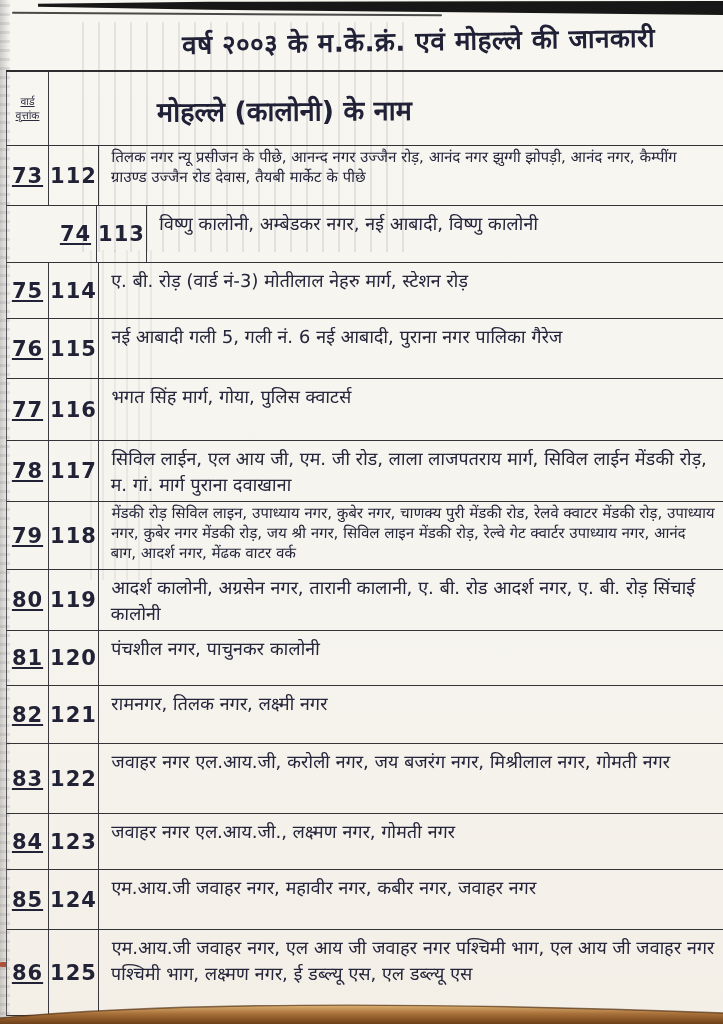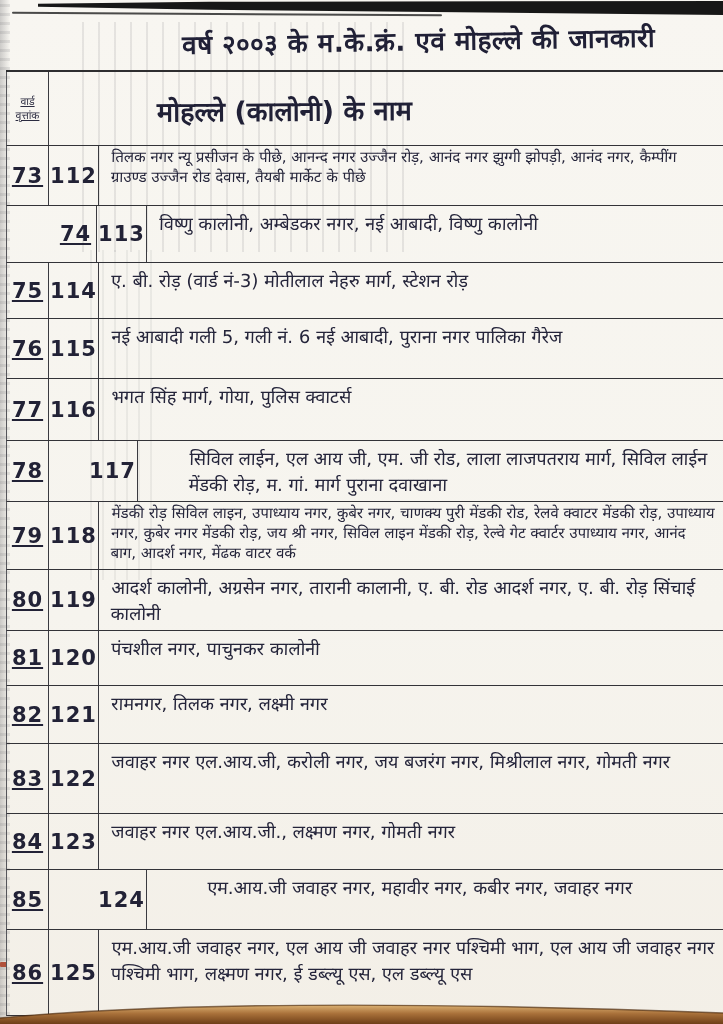--- a/index.html
+++ b/index.html
@@ -116,21 +116,21 @@
         <div class="row" style="min-height: 60px;">
     <div class="cell c1 num">76</div>
     <div class="cell c2 num">115</div>
     <div class="cell c3 names">नई आबादी गली 5, गली नं. 6 नई आबादी, पुराना नगर पालिका गैरेज</div>
   </div>
         <div class="row" style="min-height: 62px;">
     <div class="cell c1 num">77</div>
     <div class="cell c2 num">116</div>
     <div class="cell c3 names">भगत सिंह मार्ग, गोया, पुलिस क्वाटर्स</div>
   </div>
-        <div class="row" style="min-height: 57px; gap: 39px;">
+        <div class="row" style="min-height: 57px;">
     <div class="cell c1 num">78</div>
     <div class="cell c2 num">117</div>
     <div class="cell c3 names">सिविल लाईन, एल आय जी, एम. जी रोड, लाला लाजपतराय मार्ग, सिविल लाईन मेंडकी रोड़, म. गां. मार्ग पुराना दवाखाना</div>
   </div>
         <div class="row" style="min-height: 68px;">
     <div class="cell c1 num">79</div>
     <div class="cell c2 num">118</div>
     <div class="cell c3 names dense">मेंडकी रोड़ सिविल लाइन, उपाध्याय नगर, कुबेर नगर, चाणक्य पुरी मेंडकी रोड, रेलवे क्वाटर मेंडकी रोड़, उपाध्याय नगर, कुबेर नगर मेंडकी रोड़, जय श्री नगर, सिविल लाइन मेंडकी रोड़, रेल्वे गेट क्वार्टर उपाध्याय नगर, आनंद बाग, आदर्श नगर, मेंढक वाटर वर्क</div>
   </div>
         <div class="row" style="min-height: 52px;">
@@ -151,21 +151,21 @@
         <div class="row" style="min-height: 70px;">
     <div class="cell c1 num">83</div>
     <div class="cell c2 num">122</div>
     <div class="cell c3 names">जवाहर नगर एल.आय.जी, करोली नगर, जय बजरंग नगर, मिश्रीलाल नगर, गोमती नगर</div>
   </div>
         <div class="row" style="min-height: 56px;">
     <div class="cell c1 num">84</div>
     <div class="cell c2 num">123</div>
     <div class="cell c3 names">जवाहर नगर एल.आय.जी., लक्ष्मण नगर, गोमती नगर</div>
   </div>
-        <div class="row" style="min-height: 60px; gap: 48px;">
+        <div class="row" style="min-height: 60px;">
     <div class="cell c1 num">85</div>
     <div class="cell c2 num">124</div>
     <div class="cell c3 names">एम.आय.जी जवाहर नगर, महावीर नगर, कबीर नगर, जवाहर नगर</div>
   </div>
         <div class="row" style="min-height: 86px;">
     <div class="cell c1 num">86</div>
     <div class="cell c2 num">125</div>
     <div class="cell c3 names">एम.आय.जी जवाहर नगर, एल आय जी जवाहर नगर पश्चिमी भाग, एल आय जी जवाहर नगर पश्चिमी भाग, लक्ष्मण नगर, ई डब्ल्यू एस, एल डब्ल्यू एस</div>
   </div>
       </div>

